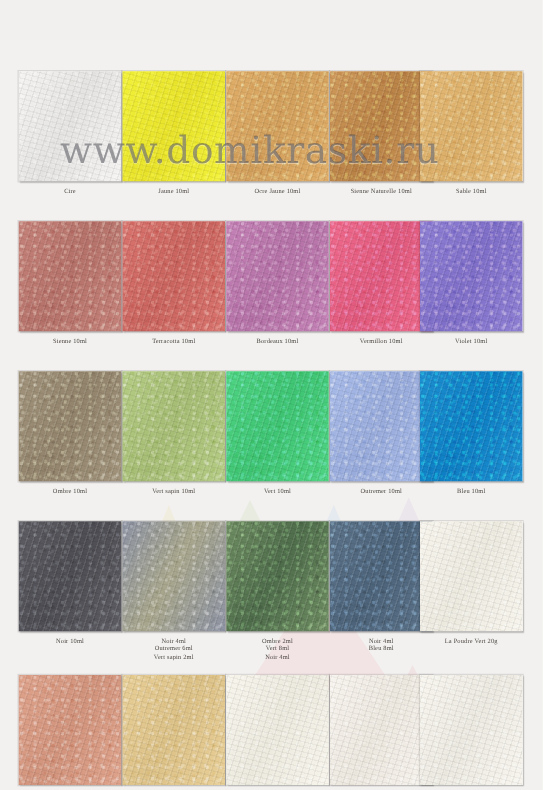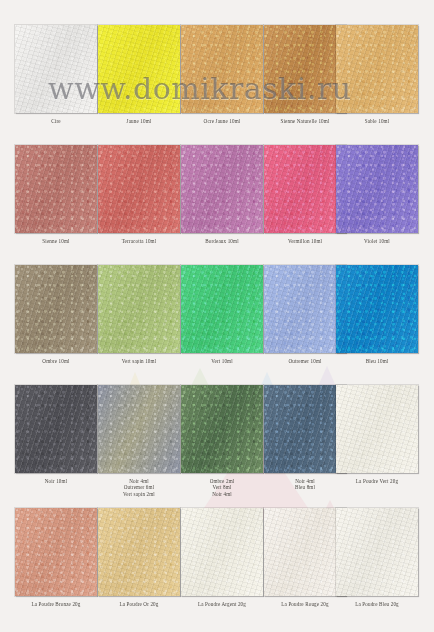--- a/index.html
+++ b/index.html
@@ -6,20 +6,21 @@
   body{
     width:434px;height:632px;
     background:#f2f0ee;
     font-family:"Liberation Serif", serif;
     overflow:hidden;
     position:relative;
   }
   #sheet{
     position:absolute;inset:0;
     background:#f3f1ef;
+    margin-top:32px;
   }
   
   .logo-wm{position:absolute;pointer-events:none;opacity:.55;}
   #wm-green{left:168px;top:368px;width:64px;height:64px;
      background:#dfe8d4;clip-path:polygon(50% 0,100% 100%,0 100%);}
   #wm-blue{left:232px;top:372px;width:70px;height:80px;
      background:#d7e3ee;clip-path:polygon(50% 0,100% 100%,0 100%);}
   #wm-violet{left:296px;top:366px;width:62px;height:70px;
      background:#e3daea;clip-path:polygon(50% 0,100% 100%,0 100%);}
   #wm-yellow{left:104px;top:372px;width:62px;height:76px;

